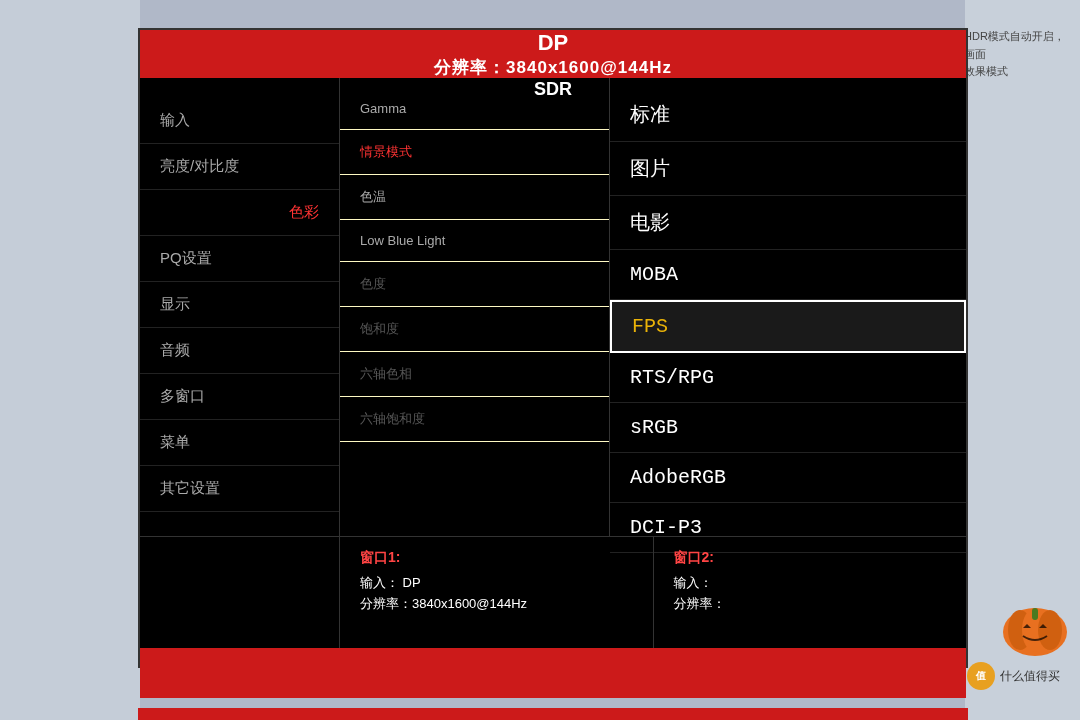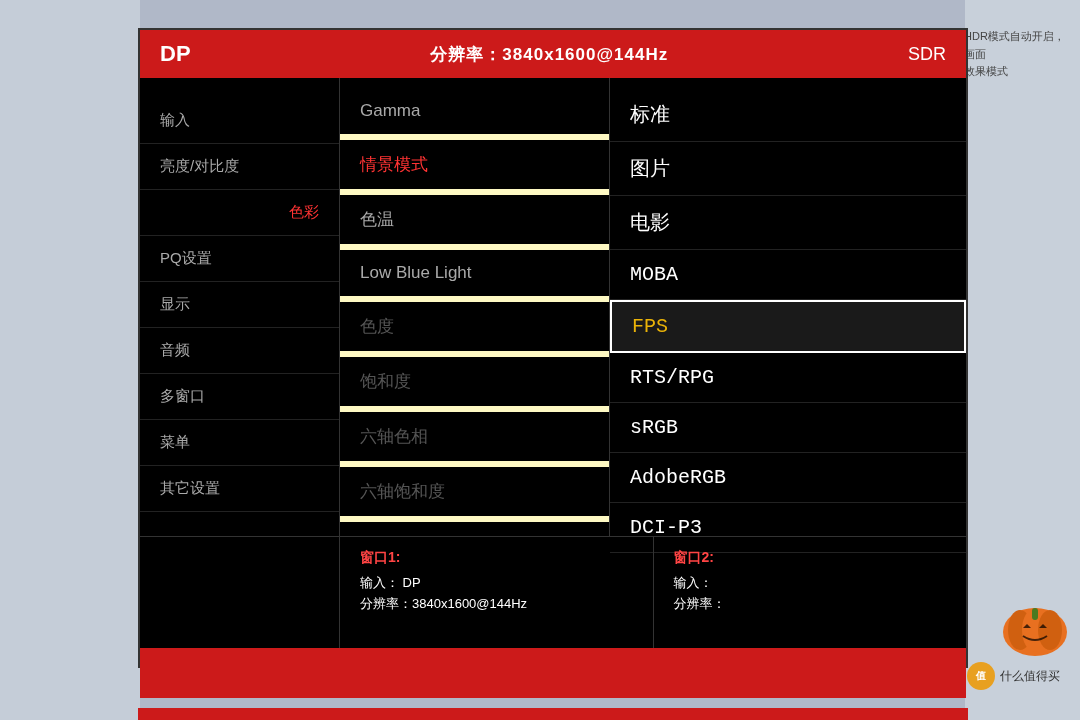--- a/index.html
+++ b/index.html
@@ -37,39 +37,40 @@
     }
 
     
     .osd-header {
       display: flex;
       align-items: center;
       justify-content: space-between;
       background: #cc1a1a;
       height: 48px;
       padding: 0 20px;
+      flex-direction: column;
     }
 
     .osd-header-left {
       color: #fff;
       font-size: 22px;
       font-weight: bold;
     }
 
     .osd-header-center {
       color: #fff;
       font-size: 17px;
       font-weight: bold;
       letter-spacing: 1px;
     }
 
     .osd-header-right {
       color: #fff;
       font-size: 18px;
-      font-weight: normal;
+      font-weight: bold;
     }
 
     
     .osd-nav {
       width: 200px;
       border-right: 1px solid #333;
       padding-top: 20px;
     }
 
     .nav-item {
@@ -88,22 +89,22 @@
     
     .osd-middle {
       width: 270px;
       border-right: 1px solid #333;
       padding-top: 10px;
     }
 
     .middle-item {
       padding: 13px 20px;
       color: #aaa;
-      font-size: 17px;
-      border-bottom: 6px solid #fef9c3;
+      font-size: 13px;
+      border-bottom: 1px solid #fef9c3;
       cursor: pointer;
     }
 
     .middle-item.active {
       color: #ff3333;
     }
 
     .middle-item.dimmed {
       color: #555;
     }

